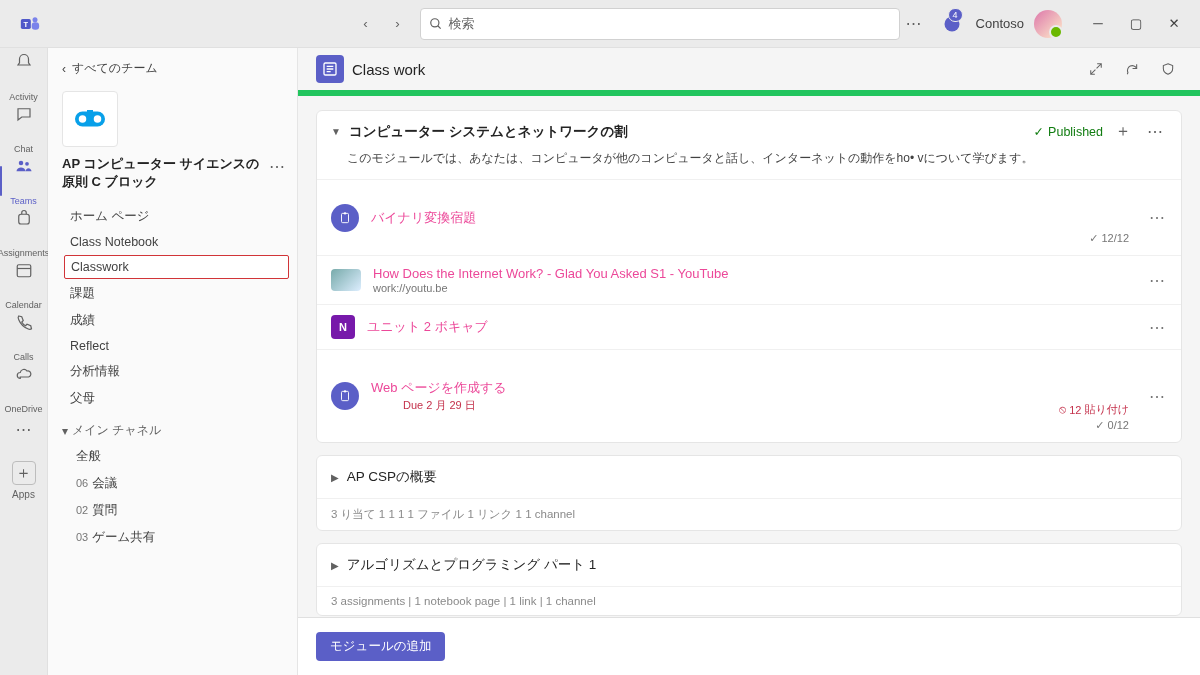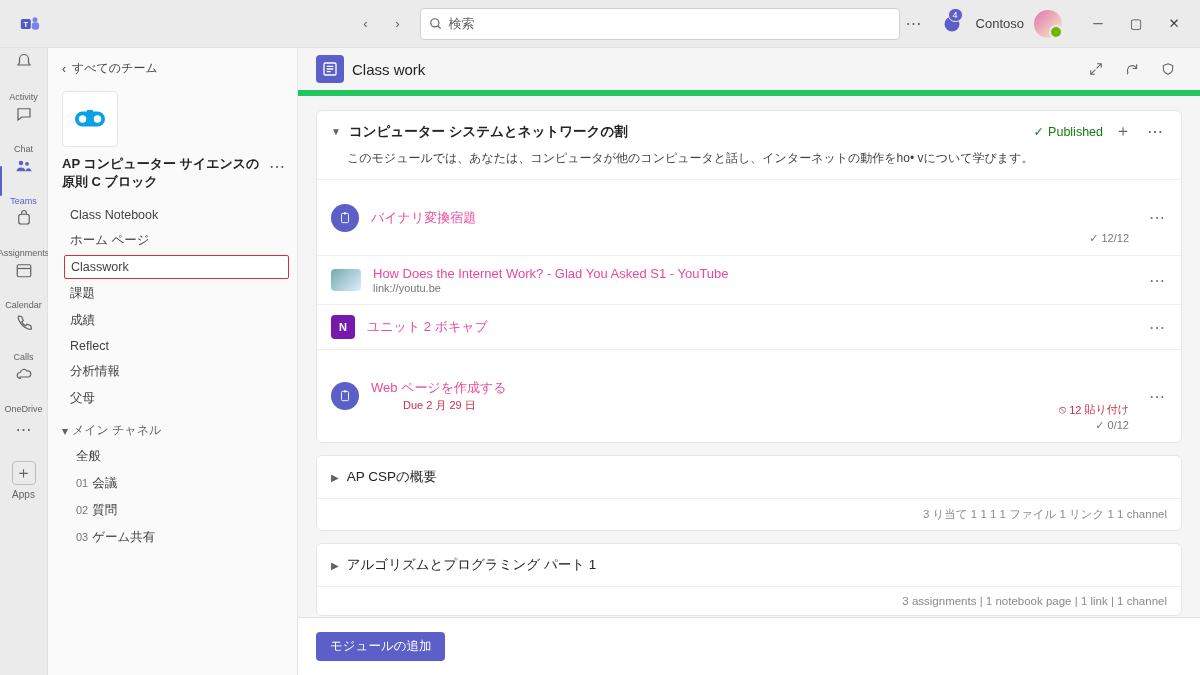--- a/index.html
+++ b/index.html
@@ -70,21 +70,21 @@
 .row .rtitle { font-size:13px; color:#ec4899; }
 .row .rsub { font-size:11px; color:#767676; }
 .row .rsub.red { color:#c4314b;padding-left:32px; }
 .row .rright { display:flex; flex-direction:column; align-items:flex-end; gap:2px; font-size:11px; color:#767676;margin-top:42px; }
 .row .rright .late { color:#c4314b; display:flex; align-items:center; gap:3px; }
 .row .rmore { color:#767676; cursor:pointer; width:20px; text-align:center; margin-left:6px; }
 
 .collapsed-header { display:flex; align-items:center; padding:12px 14px; gap:8px; }
 .collapsed-header .caret { color:#616161; font-size:10px; }
 .collapsed-header .mtitle { font-size:13.5px; font-weight:400; }
-.module-footer { font-size:11.5px; color:#8a8a8a; padding:8px 14px; border-top:1px solid #f0f0f0;text-align:right; }
+.module-footer { font-size:11.5px; color:#8a8a8a; padding:8px 14px; border-top:1px solid #f0f0f0; }
 
 
 .bottombar { position:absolute; left:0; right:0; bottom:0; height:58px; background:#fff; border-top:1px solid #e0e0e0; display:flex; align-items:center; padding:0 18px; }
 .add-module-btn { background:#5b5fc7; color:#fff; border:none; padding:6px 14px; font-size:12.5px; border-radius:4px; cursor:pointer; }
 
 svg { display:block; }
 </style>
 </head>
 <body>
 
@@ -209,35 +209,35 @@
         <circle cx="14" cy="16" r="5" fill="#fff"></circle>
         <circle cx="34" cy="16" r="5" fill="#fff"></circle>
         <rect x="20" y="4" width="8" height="6" fill="#08a0e9"></rect>
       </svg>
   </div>
   <div class="team-name-row">
     <div class="team-name">AP コンピューター サイエンスの原則 C ブロック</div>
     <div class="more">⋯</div>
   </div>
   <div class="ch-list">
+    <div class="ch-item">ホーム ページ</div>
     <div class="ch-item">Class Notebook</div>
-    <div class="ch-item">ホーム ページ</div>
     <div class="ch-item selected">Classwork</div>
     <div class="ch-item">課題</div>
     <div class="ch-item">成績</div>
     <div class="ch-item">Reflect</div>
     <div class="ch-item">分析情報</div>
     <div class="ch-item">父母</div>
   </div>
   <div class="section-label">
     <span>▾</span>
     <span>メイン チャネル</span>
   </div>
   <div class="sub-item">全般</div>
-  <div class="sub-item"><span class="num">01</span><span>会議</span></div>
+  <div class="sub-item"><span class="num">06</span><span>会議</span></div>
   <div class="sub-item"><span class="num">02</span><span>質問</span></div>
   <div class="sub-item"><span class="num">03</span><span>ゲーム共有</span></div>
 </div>
 
 <div class="main">
   <div class="tab-header">
     <div class="tab-icon">
       <svg width="16" height="16" viewBox="0 0 24 24" fill="#fff">
           <rect x="3" y="3" width="18" height="18" rx="2" fill="none" stroke="#fff" stroke-width="2"></rect>
           <path d="M7 8h10M7 12h10M7 16h6" stroke="#fff" stroke-width="2"></path>
@@ -290,21 +290,21 @@
           </div>
           <div class="rright">
             <span>✓ <span>12/12</span></span>
           </div>
           <div class="rmore">⋯</div>
         </div>
         <div class="row">
           <div class="ricon thumb"></div>
           <div class="rtext">
             <span class="rtitle">How Does the Internet Work? - Glad You Asked S1 - YouTube</span>
-            <span class="rsub">link://youtu.be</span>
+            <span class="rsub">work://youtu.be</span>
           </div>
           <div class="rmore">⋯</div>
         </div>
         <div class="row">
           <div class="ricon onenote">N</div>
           <div class="rtext">
             <span class="rtitle">ユニット 2 ボキャブ</span>
           </div>
           <div class="rmore">⋯</div>
         </div>

